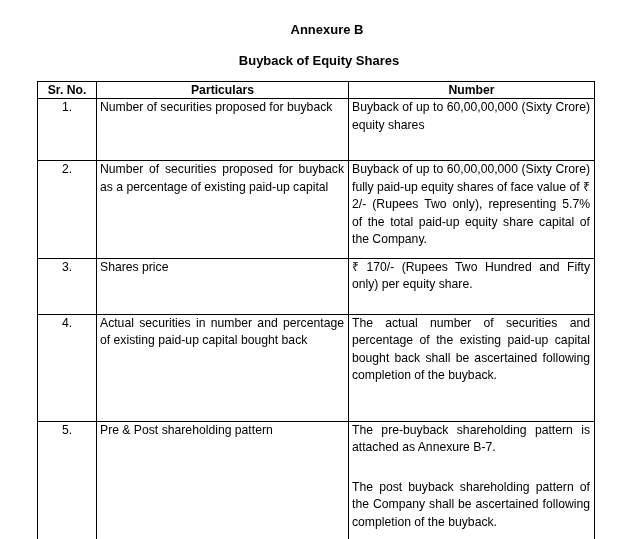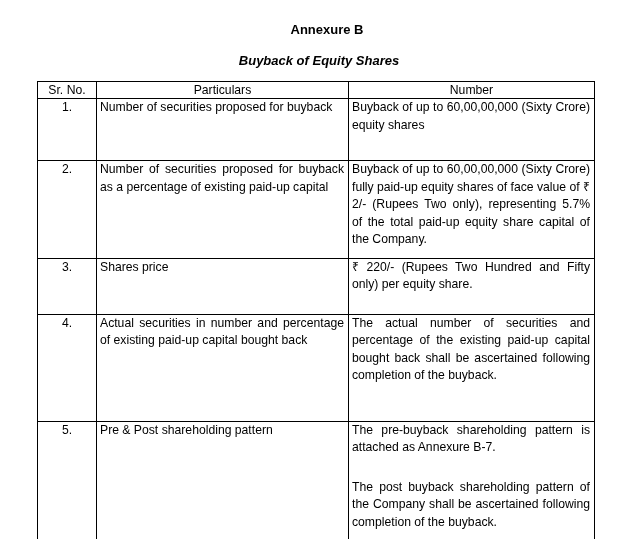--- a/index.html
+++ b/index.html
@@ -17,21 +17,21 @@
     }
     .title {
       position: absolute;
       left: 0;
       width: 638px;
       text-align: center;
       font-weight: bold;
       font-size: 13px;
     }
     #annex-title { top: 22px; padding-left: 8px; }
-    #doc-title { top: 53px; font-style: italic; }
+    #doc-title { top: 53px; }
 
     table.grid {
       position: absolute;
       left: 37px;
       top: 81px;
       width: 557px;
       border-collapse: collapse;
       table-layout: fixed;
       font-size: 12.2px;
       line-height: 17.5px;
@@ -39,21 +39,21 @@
     table.grid col.c1 { width: 59px; }
     table.grid col.c2 { width: 252px; }
     table.grid col.c3 { width: 246px; }
 
     table.grid th, table.grid td {
       border: 1px solid #000;
       padding: 0 4px 9px 3px;
       vertical-align: top;
     }
     table.grid th {
-      font-weight: normal;
+      font-weight: bold;
       text-align: center;
       height: 16px;
       line-height: 16px;
       padding: 0;
     }
     table.grid td.sr {
       text-align: center;
       padding: 0;
     }
     table.grid td.justify {
@@ -93,21 +93,21 @@
       <td class="justify">Buyback of up to 60,00,00,000 (Sixty Crore) equity shares</td>
     </tr>
     <tr class="r2">
       <td class="sr">2.</td>
       <td class="justify">Number of securities proposed for buyback as a percentage of existing paid-up capital</td>
       <td class="justify">Buyback of up to 60,00,00,000 (Sixty Crore) fully paid-up equity shares of face value of ₹ 2/- (Rupees Two only), representing 5.7% of the total paid-up equity share capital of the Company.</td>
     </tr>
     <tr class="r3">
       <td class="sr">3.</td>
       <td class="justify">Shares price</td>
-      <td class="justify">₹ 220/- (Rupees Two Hundred and Fifty only) per equity share.</td>
+      <td class="justify">₹ 170/- (Rupees Two Hundred and Fifty only) per equity share.</td>
     </tr>
     <tr class="r4">
       <td class="sr">4.</td>
       <td class="justify">Actual securities in number and percentage of existing paid-up capital bought back</td>
       <td class="justify">The actual number of securities and percentage of the existing paid-up capital bought back shall be ascertained following completion of the buyback.</td>
     </tr>
     <tr class="r5">
       <td class="sr">5.</td>
       <td class="justify">Pre &amp; Post shareholding pattern</td>
       <td class="justify">

